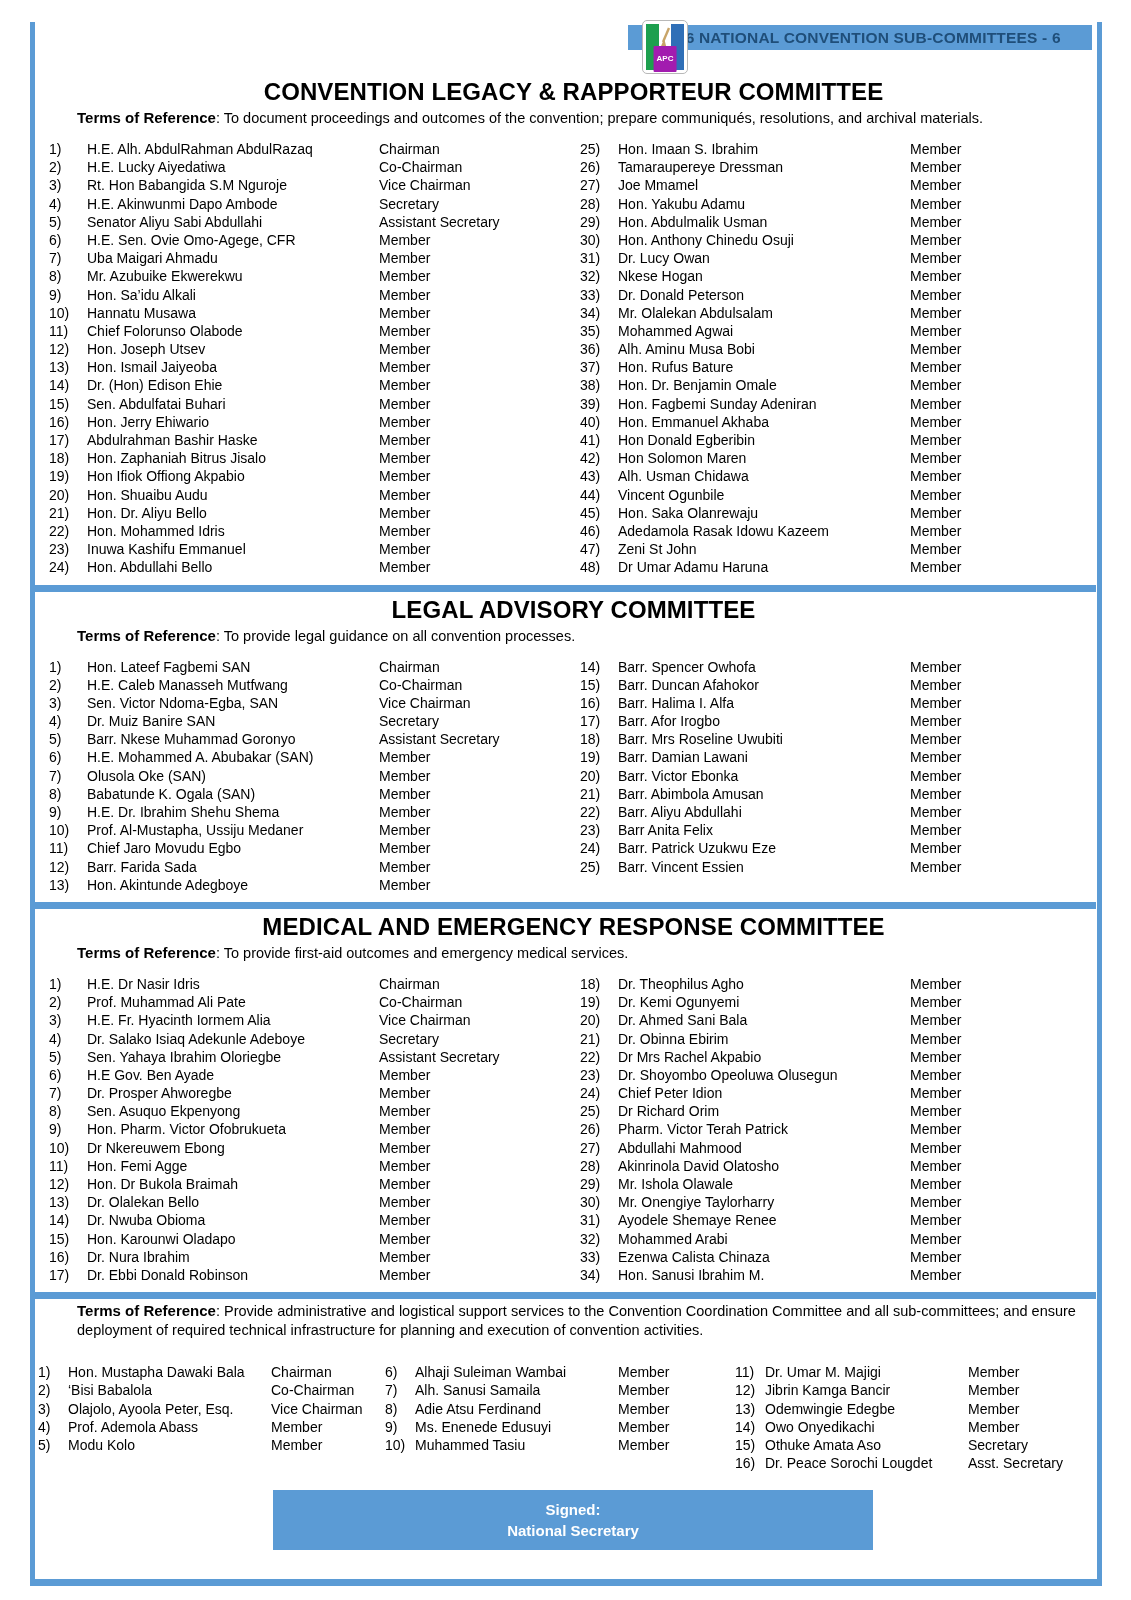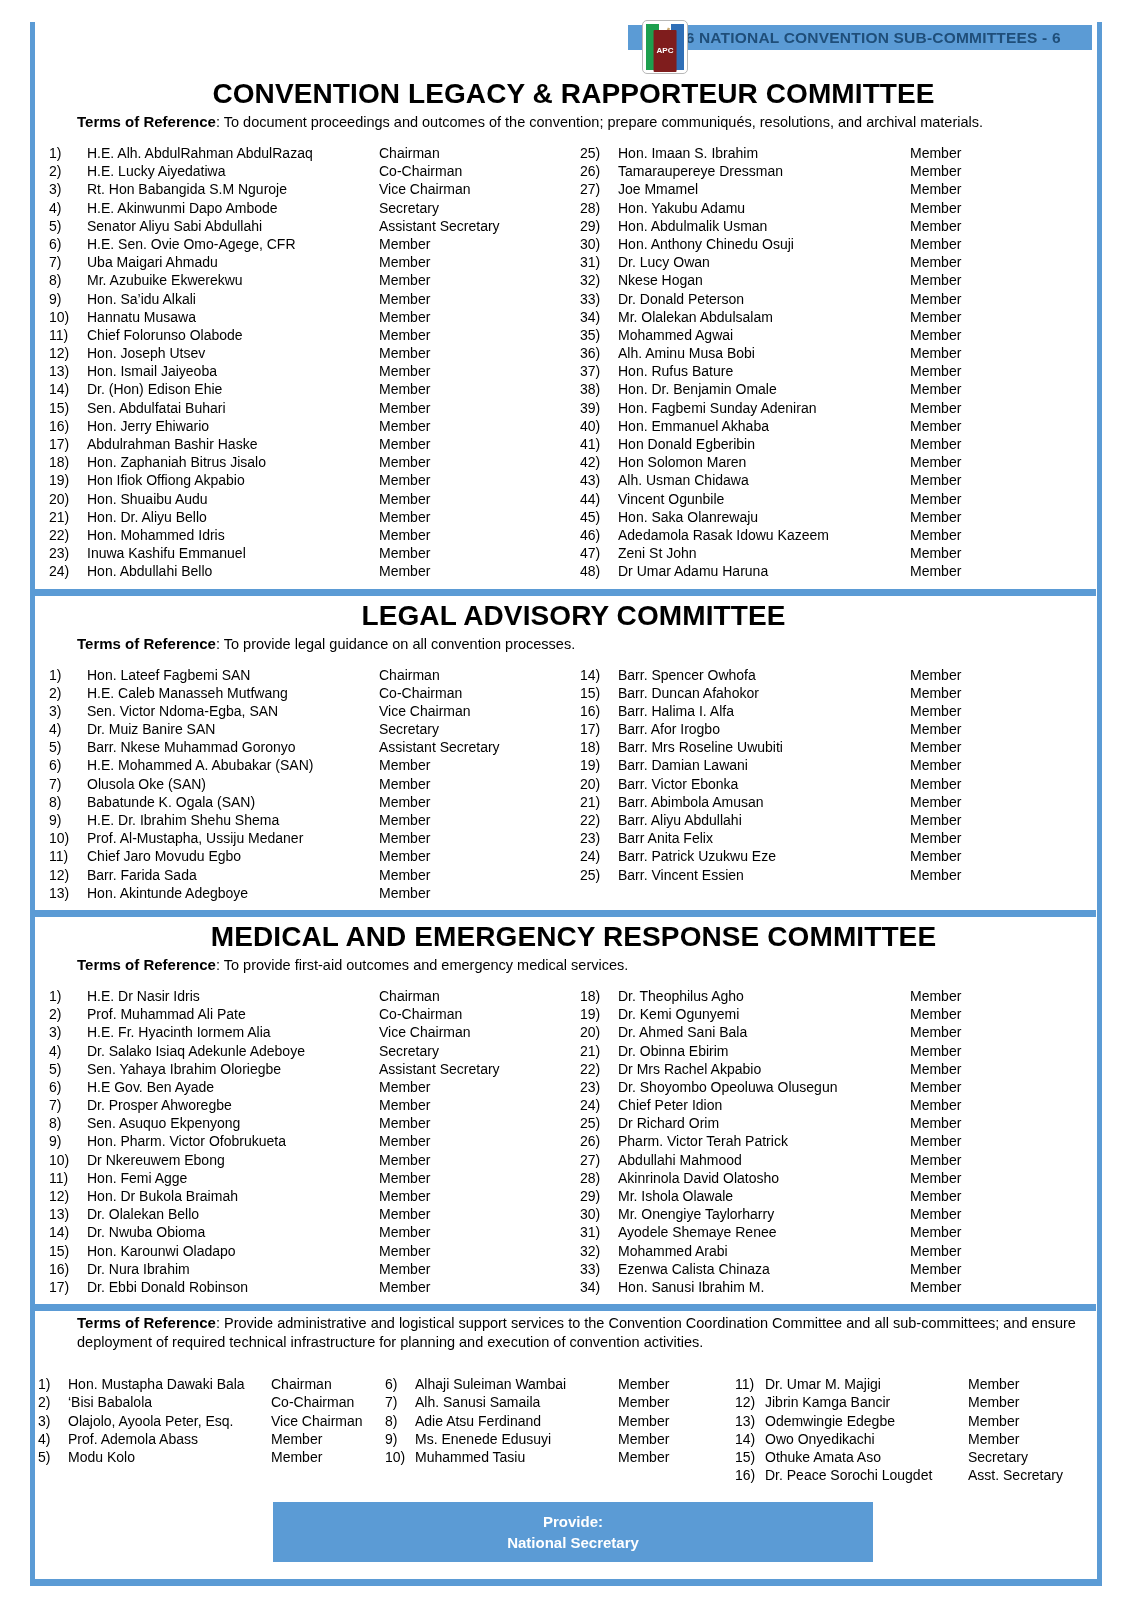--- a/index.html
+++ b/index.html
@@ -25,29 +25,29 @@
     position:absolute;left:607px;top:-2px;width:46px;height:54px;background:#fff;
     border:1px solid #b8b8b8;border-radius:5px;box-sizing:border-box;padding:3px;
   }
   .flag{position:relative;display:flex;width:100%;height:100%;}
   .flag .st{flex:1;}
   .st.g{background:#1d9f4e;}
   .st.w{background:#fff;position:relative;}
   .st.b{background:#2f6fb7;}
   .apc-tag{
     position:absolute;left:50%;bottom:1px;transform:translateX(-50%);
-    background:#7f1d1d;color:#fff;font-weight:bold;font-size:8px;line-height:10px;
-    padding:16px 3px;border-radius:1px;margin-top:17px;
+    background:#a21caf;color:#fff;font-weight:bold;font-size:8px;line-height:10px;
+    padding:8px 3px;border-radius:1px;margin-top:17px;
   }
   .broom{position:absolute;left:-4px;top:2px;}
   
   .divider{height:7px;background:var(--accent);}
   .sect{padding-bottom:8px;}
   .sect-title{
-    margin:4px 0 2px 0;text-align:center;font-size:28px;font-weight:bold;letter-spacing:.1px;padding-left:16px;
+    margin:4px 0 2px 0;text-align:center;font-size:24px;font-weight:bold;letter-spacing:.1px;padding-left:16px;
   }
   .tor{margin:2px 0 12px 0;font-size:14.5px;line-height:19px;padding-left:42px;}
   .tor .torlabel{font-weight:bold;font-size:15px;}
   .cols{display:flex;padding-left:14px;}
   .mcol{width:531px;flex:none;}
   .mcol:last-child{width:516px;}
   .mrow{display:flex;height:18.2px;line-height:18.2px;font-size:14px;white-space:nowrap;}
   .mnum{width:38px;flex:none;}
   .mname{width:292px;flex:none;overflow:visible;}
   .mrole{flex:1;}
@@ -750,18 +750,18 @@
                 <span class="mnum">16)</span>
                 <span class="mname">Dr. Peace Sorochi Lougdet</span>
                 <span class="mrole">Asst. Secretary</span>
               </div>
             </div>
           </div>
         </div>
       </div>
 
     <div class="signed">
-      <div>Provide:</div>
+      <div>Signed:</div>
       <div>National Secretary</div>
     </div>
 
   </div>
 </div>
 
 </body></html>

